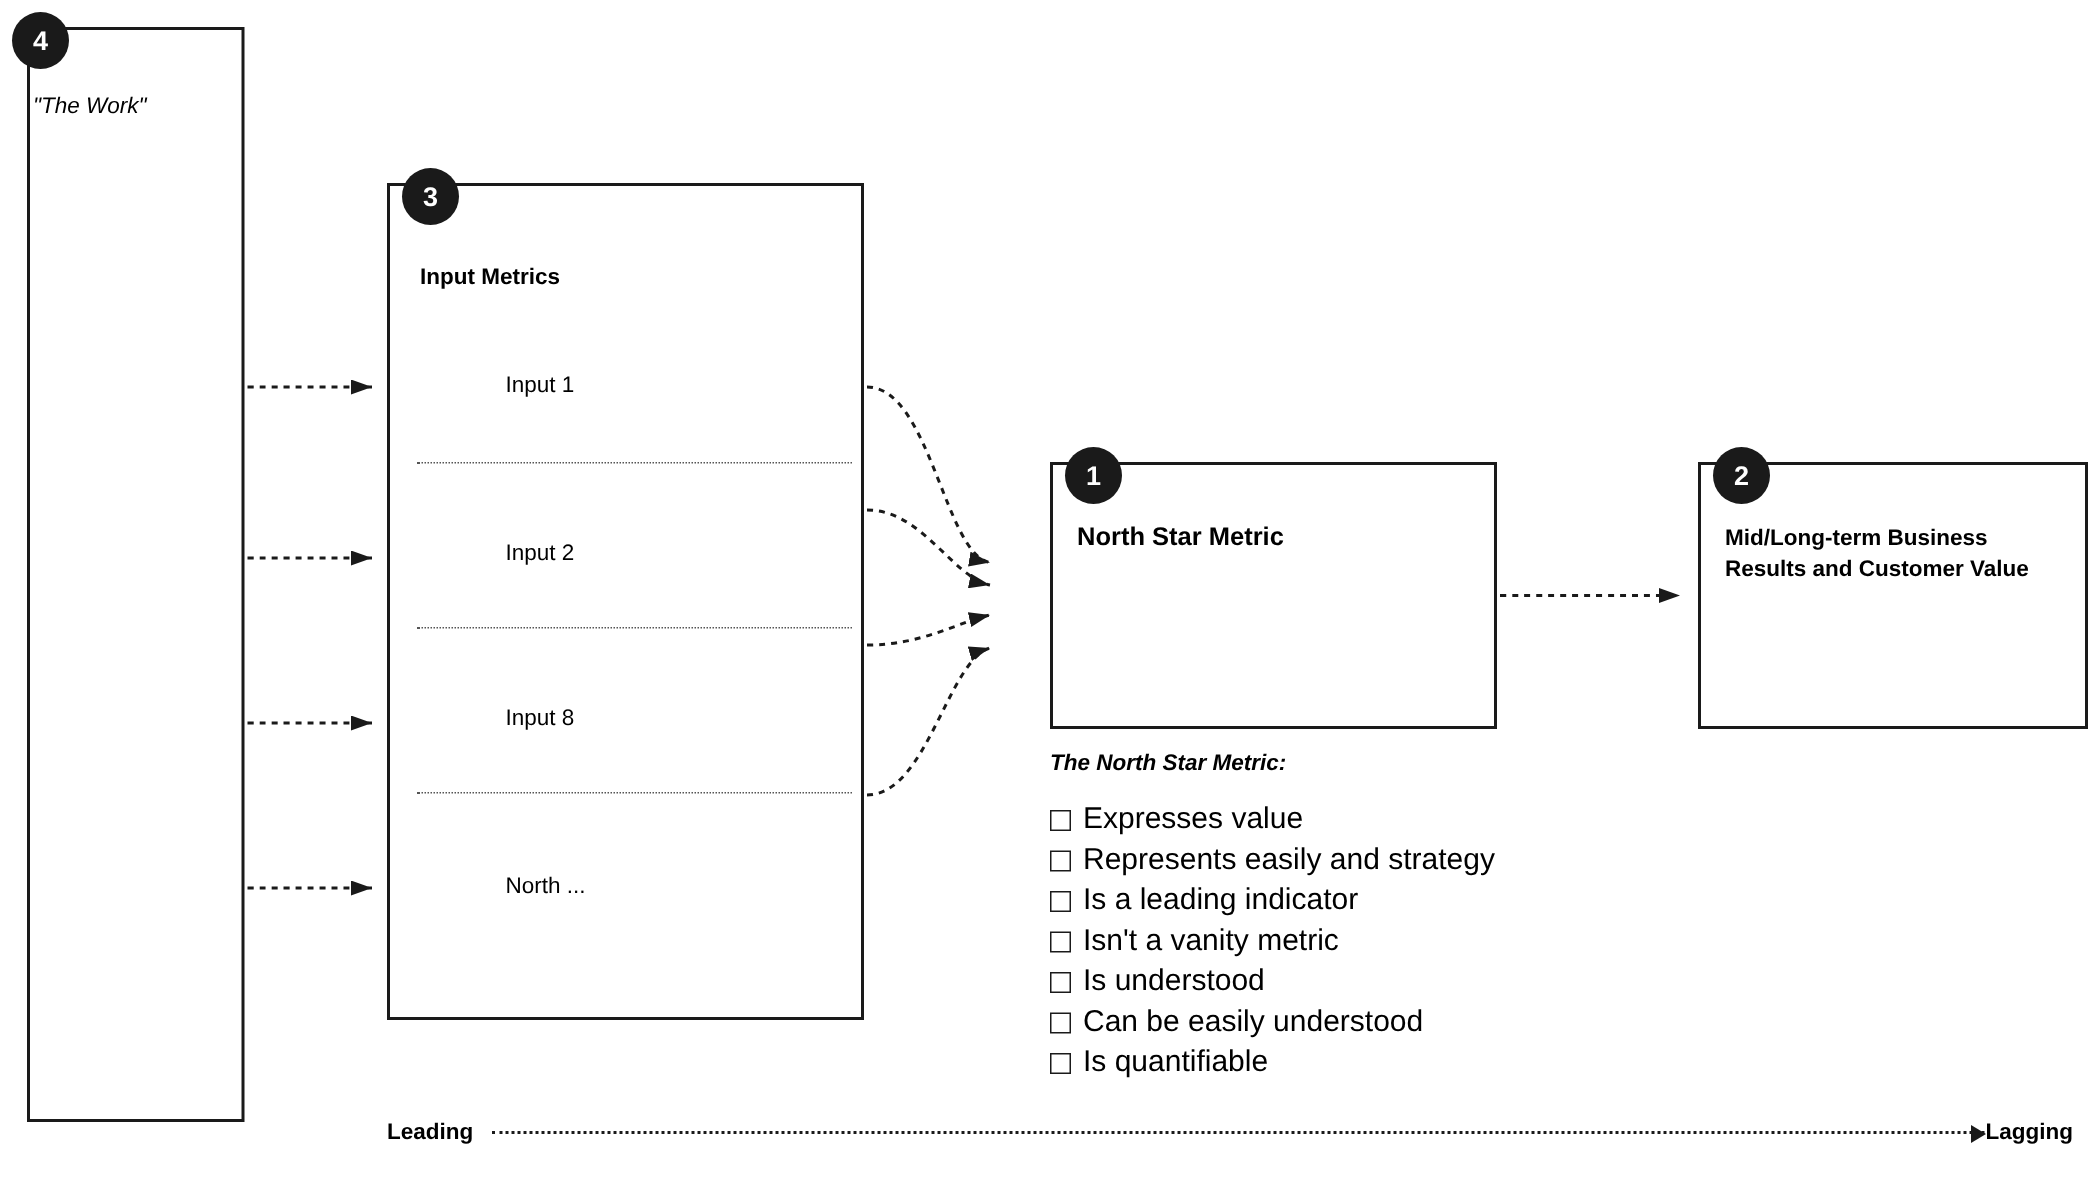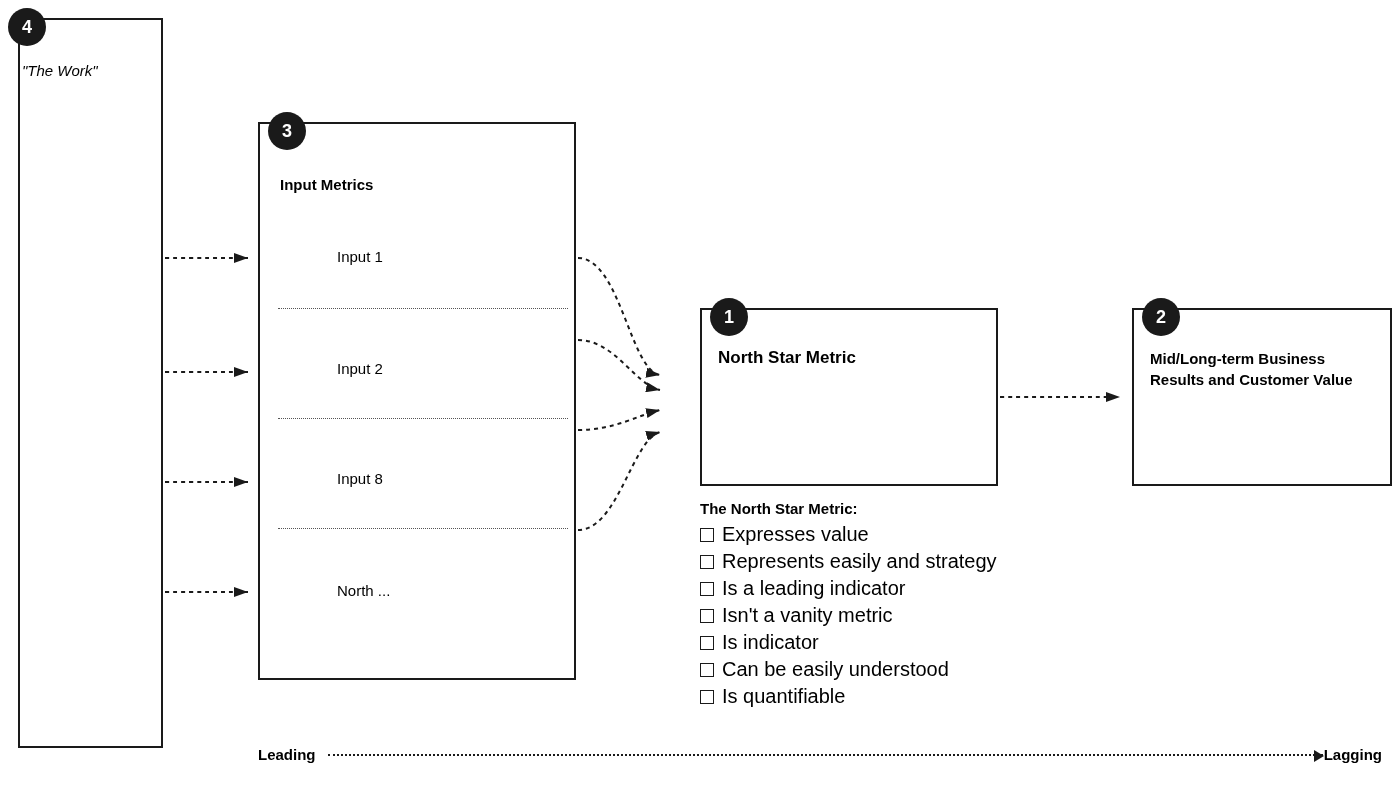--- a/index.html
+++ b/index.html
@@ -137,22 +137,23 @@
 
     
     .nsm-criteria {
       position: absolute;
       top: 500px;
       left: 700px;
     }
 
     .nsm-criteria-title {
       font-size: 15px;
-      font-weight: bold;
-      margin-bottom: 6px;
+      font-style: italic;
+      font-weight: bold;
+      margin-bottom: 18px;
     }
 
     .criteria-item {
       font-size: 20px;
       display: flex;
       align-items: center;
       margin-bottom: 4px;
       gap: 8px;
     }
 
@@ -298,21 +299,21 @@
     <div class="criteria-item">
       <span class="checkbox"></span>
       <span>Is a leading indicator</span>
     </div>
     <div class="criteria-item">
       <span class="checkbox"></span>
       <span>Isn't a vanity metric</span>
     </div>
     <div class="criteria-item">
       <span class="checkbox"></span>
-      <span>Is indicator</span>
+      <span>Is understood</span>
     </div>
     <div class="criteria-item">
       <span class="checkbox"></span>
       <span>Can be easily understood</span>
     </div>
     <div class="criteria-item">
       <span class="checkbox"></span>
       <span>Is quantifiable</span>
     </div>
   </div>

